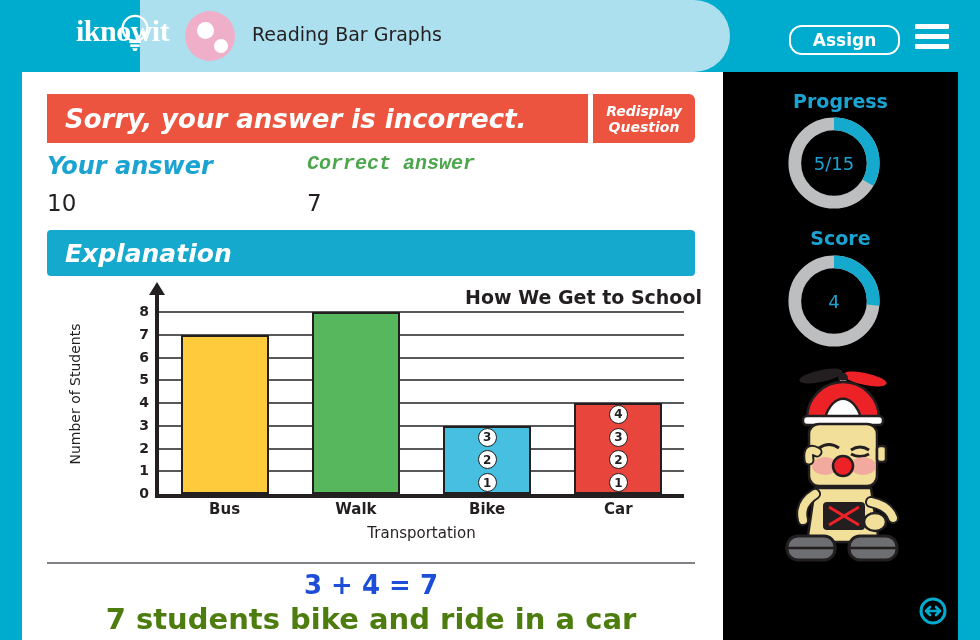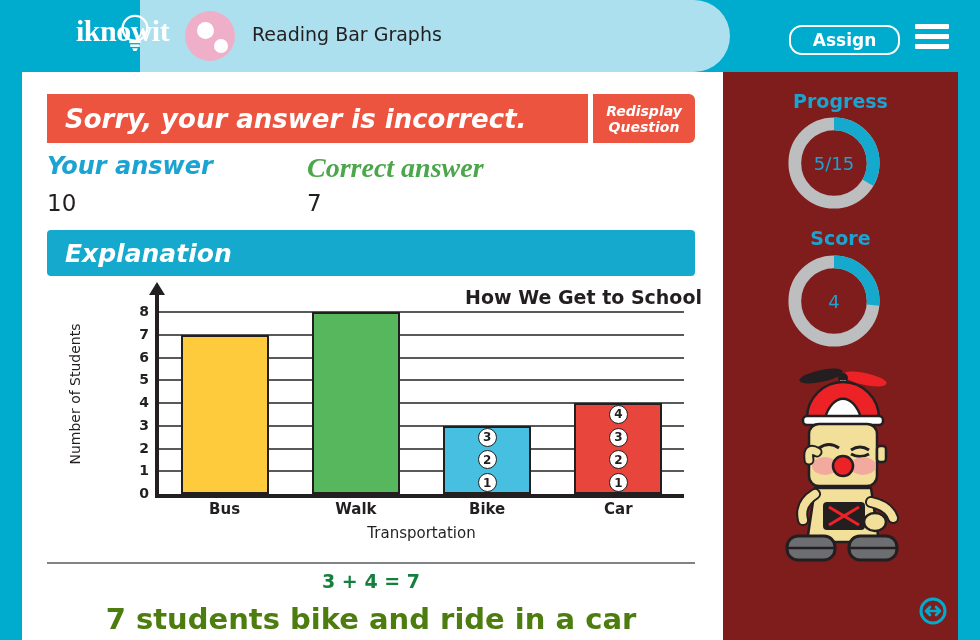--- a/index.html
+++ b/index.html
@@ -72,21 +72,21 @@
     color:#ffffff;font-size:14px;font-weight:bold;font-style:italic;line-height:16px;
     font-family:"DejaVu Sans", sans-serif;
   }
 
   .ans-your-lbl{
     position:absolute;left:25px;top:80px;color:#1BA3D1;
     font-size:24px;font-weight:bold;font-style:italic;font-family:"DejaVu Sans", sans-serif;
   }
   .ans-correct-lbl{
     position:absolute;left:285px;top:80px;color:#4CA64C;
-    font-size:28px;font-weight:bold;font-style:italic;font-family:Liberation Serif, serif;
+    font-size:20px;font-weight:bold;font-style:italic;font-family:Liberation Mono, monospace;
   }
   .ans-your-val{
     position:absolute;left:25px;top:118px;color:#231F20;font-size:23px;
     font-family:"DejaVu Sans", sans-serif;
   }
   .ans-correct-val{
     position:absolute;left:285px;top:118px;color:#231F20;font-size:23px;
     font-family:"DejaVu Sans", sans-serif;
   }
 
@@ -139,29 +139,29 @@
     color:#231F20;font-family:"DejaVu Sans", sans-serif;
   }
   .xlabel{
     position:absolute;left:112px;top:240px;width:525px;text-align:center;
     font-size:15px;color:#231F20;font-family:"DejaVu Sans", sans-serif;
   }
 
   .hr{position:absolute;left:25px;top:490px;width:648px;height:2px;background:#808285;}
   .eq{
     position:absolute;left:25px;top:498px;width:648px;text-align:center;
-    font-size:19px;font-weight:bold;color:#15803d;font-family:"DejaVu Sans", sans-serif;
+    font-size:26px;font-weight:bold;color:#1d4ed8;font-family:"DejaVu Sans", sans-serif;
   }
   .sentence{
     position:absolute;left:25px;top:530px;width:648px;text-align:center;
     font-size:29px;font-weight:bold;color:#4d7c0f;font-family:"DejaVu Sans", sans-serif;
   }
 
   
-  .sidebar{position:absolute;left:723px;top:72px;width:235px;height:568px;background:#7f1d1d;}
+  .sidebar{position:absolute;left:723px;top:72px;width:235px;height:568px;background:#000000;}
   .side-lbl{
     width:215px;text-align:center;position:absolute;
     font-size:19px;font-weight:bold;color:#1BA3D1;font-family:"DejaVu Sans", sans-serif;
   }
   .donut{position:absolute;width:98px;height:98px;}
   .donut-val{
     position:absolute;width:98px;height:98px;display:flex;align-items:center;justify-content:center;
     font-size:18px;color:#1BA3D1;font-family:"DejaVu Sans", sans-serif;
   }
   .resize-icon{position:absolute;left:196px;top:525px;width:28px;height:28px;cursor:pointer;}

